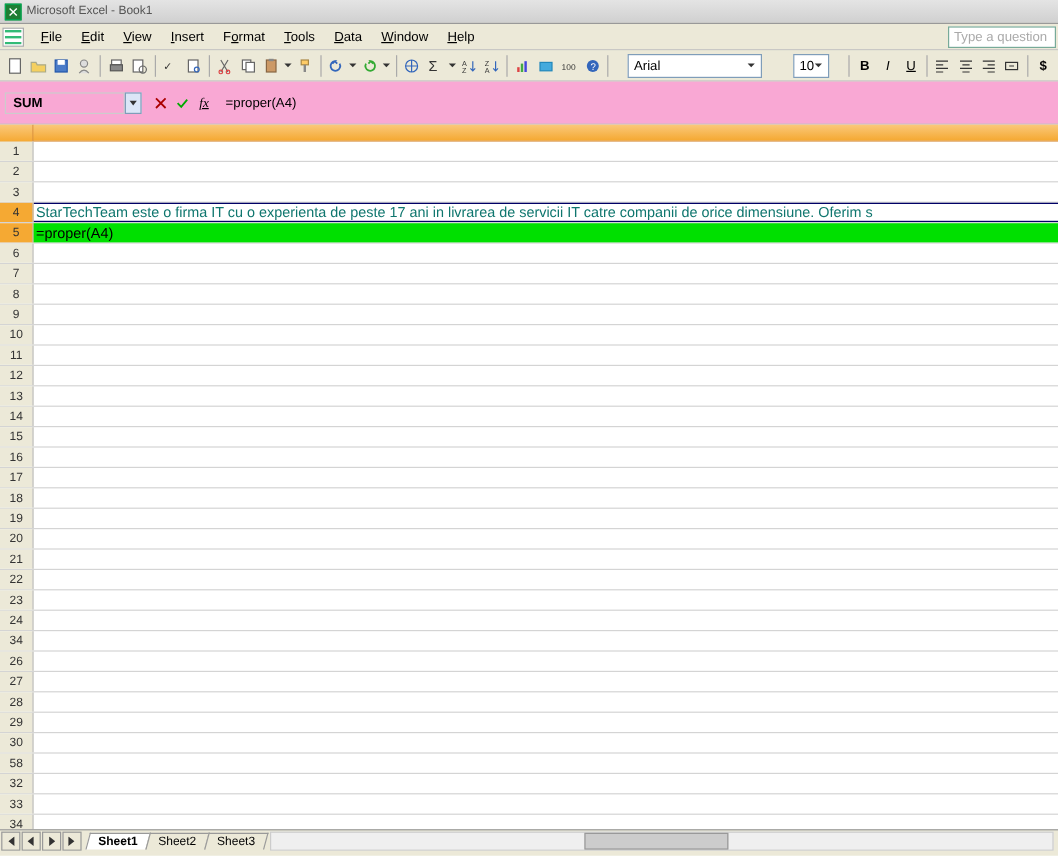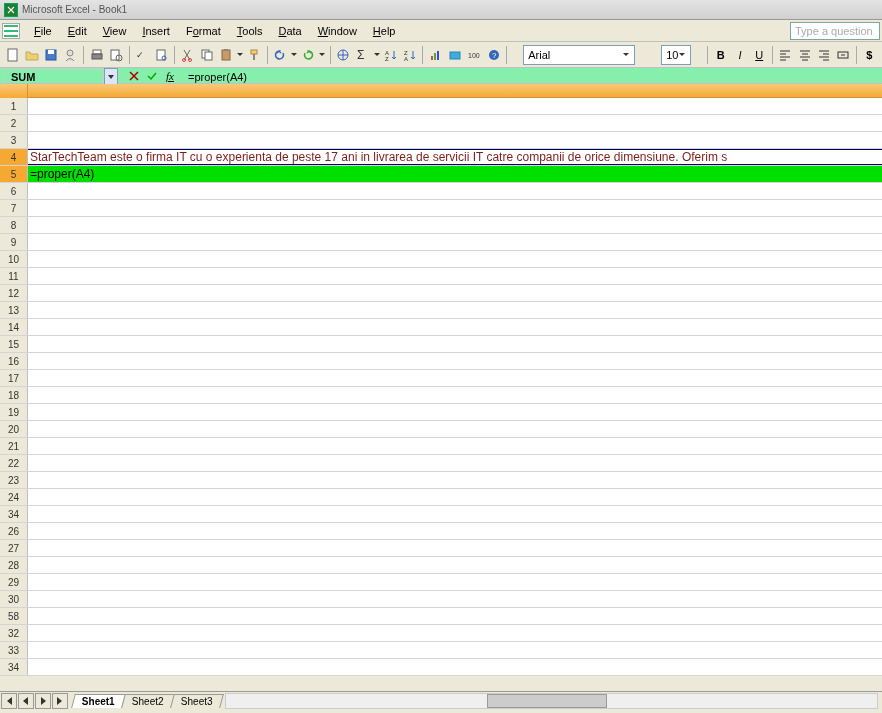--- a/index.html
+++ b/index.html
@@ -19,40 +19,40 @@
 .toolbar { height: 26px; background: #ece9d8; display: flex; align-items: center; padding: 0 4px; border-bottom: 1px solid #c0c0c0; gap: 2px; }
 .tb-btn { width: 20px; height: 20px; display: inline-flex; align-items: center; justify-content: center; cursor: pointer; border: 1px solid transparent; }
 .tb-sep { width: 1px; height: 18px; background: #aaa; margin: 0 2px; }
 .tb-dd { width: 8px; height: 20px; display: inline-flex; align-items: center; justify-content: center; cursor: pointer; }
 .tb-dd::after { content: ""; border-left: 3px solid transparent; border-right: 3px solid transparent; border-top: 3px solid #333; }
 
 .font-box { height: 20px; border: 1px solid #7f9db9; background: #fff; display: flex; align-items: center; padding: 0 4px; margin: 0 12px; }
 .font-name { width: 130px; }
 .font-size { width: 30px; }
 
-.namebox-row { height: 16px; background: #86efac; display: flex; border-bottom: 1px solid #c0c0c0; }
+.namebox-row { height: 36px; background: #f9a8d4; display: flex; align-items: center; border-bottom: 1px solid #c0c0c0; }
 .name-box { width: 100px; height: 18px; border: 1px solid #ccc; margin-left: 4px; display: flex; align-items: center; padding: 0 6px; font-weight: bold; }
 .name-dd { width: 14px; height: 18px; border: 1px solid #7f9db9; background: #dbe6f7; display: flex; align-items: center; justify-content: center; margin-right: 2px; cursor: pointer; }
 .name-dd::after { content: ""; border-left: 3px solid transparent; border-right: 3px solid transparent; border-top: 4px solid #333; }
 .fx-icons { display: flex; gap: 2px; margin: 0 6px; }
 .fx-btn { width: 16px; height: 16px; display: inline-flex; align-items: center; justify-content: center; cursor: pointer; text-decoration: underline; }
 .formula-bar { flex: 1; height: 18px; padding: 0 4px; display: flex; align-items: center; }
 
 .grid-area { position: relative; background: #fff; }
 .col-headers { display: flex; height: 14px; background: linear-gradient(to bottom, #fac87a, #f5a933); border-bottom: 1px solid #d89040; }
 .corner { width: 28px; height: 14px; background: linear-gradient(to bottom, #fac87a, #f5a933); border-right: 1px solid #d89040; }
 .col-body { flex: 1; background: linear-gradient(to bottom, #fac87a, #f5a933); }
 
 .rows { }
 .row { display: flex; height: 17px; border-bottom: 1px solid #d4d4d4; }
 .row-h { width: 28px; text-align: center; font-size: 10px; line-height: 17px; color: #333; background: #ece9d8; border-right: 1px solid #c0c0c0; flex-shrink: 0; }
 .row-body { flex: 1; position: relative; white-space: nowrap; overflow: hidden; padding-left: 2px; font-size: 12px; line-height: 17px; font-family: Arial, sans-serif; }
 
 .row-4 .row-h { background: #f5a933; }
-.row-4 .row-body { color: #7f1d1d; }
+.row-4 .row-body { color: #0f766e; }
 .row-4 .row-body::before { content: ""; position: absolute; left: 0; top: -1px; right: 0; bottom: -1px; border-top: 2px solid #006; border-bottom: 2px solid #006; pointer-events: none; }
 
 .row-5 .row-h { background: #f5a933; }
 .row-5 .row-body { background: #00e000; color: #000; }
 
 .sheet-tabs { position: absolute; bottom: 4px; left: 0; right: 0; height: 18px; display: flex; align-items: center; background: #ece9d8; border-top: 1px solid #999; }
 .nav-btn { width: 16px; height: 16px; display: inline-flex; align-items: center; justify-content: center; border: 1px solid #999; background: #ece9d8; cursor: pointer; margin-left: 1px; }
 .tab { padding: 1px 8px; border: 1px solid #999; border-bottom: none; background: #ece9d8; font-size: 10px; margin-left: -1px; cursor: pointer; transform: skewX(-15deg); }
 .tab span { display: inline-block; transform: skewX(15deg); }
 .tab.active { background: #fff; font-weight: bold; }

